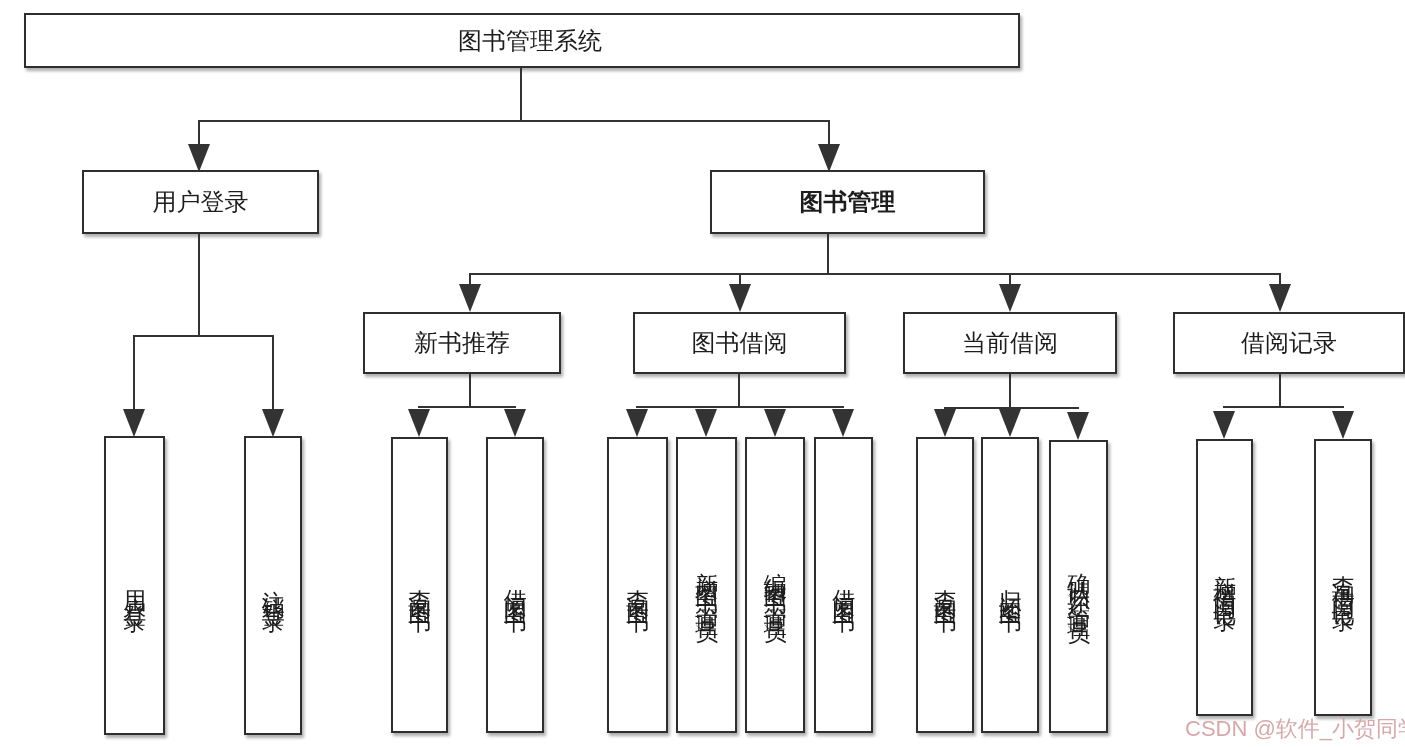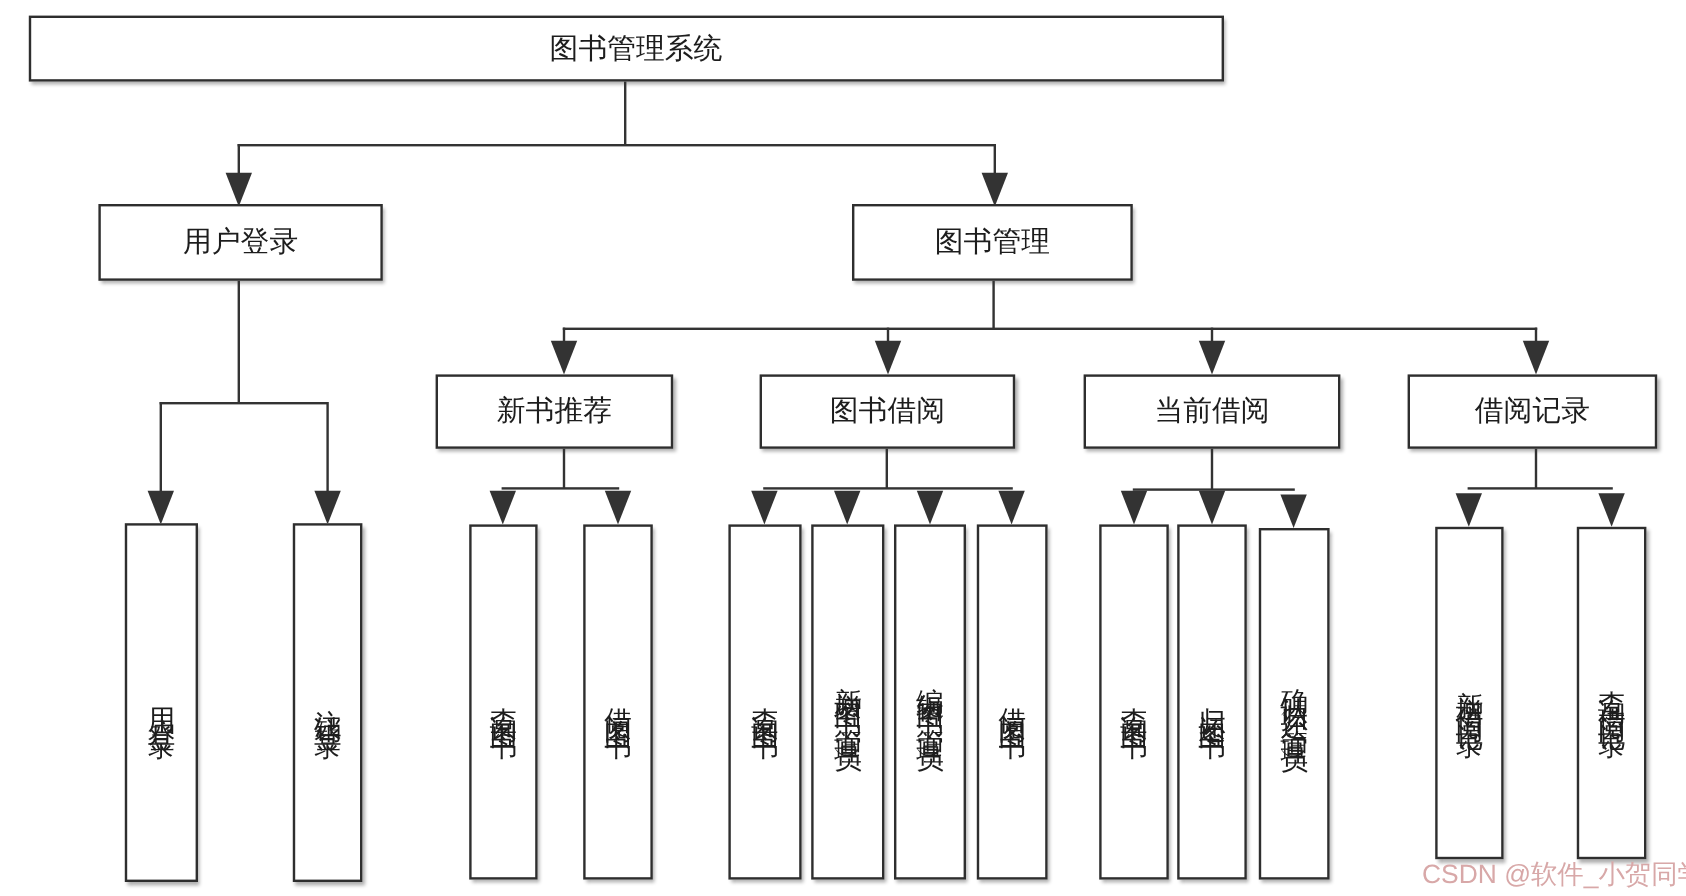--- a/index.html
+++ b/index.html
@@ -45,21 +45,21 @@
   <div class="ln" style="left:520px;top:68px;width:2px;height:53px;"></div>
   <div class="ln" style="left:198px;top:120px;width:632px;height:2px;"></div>
   <div class="ln" style="left:198px;top:120px;width:2px;height:30px;"></div>
   <div class="ln" style="left:828px;top:120px;width:2px;height:30px;"></div>
   <div class="arr" style="left:188px;top:144px;"></div>
   <div class="arr" style="left:818px;top:144px;"></div>
 
   <div class="box" style="left:82px;top:170px;width:237px;height:64px;">
     <span>用户登录</span>
   </div>
-  <div class="box" style="left:710px;top:170px;width:234px;height:64px;">
+  <div class="box" style="left:710px;top:170px;width:275px;height:64px;font-weight:bold;">
     <span>图书管理</span>
   </div>
 
   <div class="ln" style="left:198px;top:234px;width:2px;height:102px;"></div>
   <div class="ln" style="left:133px;top:335px;width:140px;height:2px;"></div>
   <div class="ln" style="left:133px;top:335px;width:2px;height:80px;"></div>
   <div class="ln" style="left:272px;top:335px;width:2px;height:80px;"></div>
   <div class="arr" style="left:123px;top:409px;"></div>
   <div class="arr" style="left:262px;top:409px;"></div>
 
@@ -76,21 +76,21 @@
 
   <div class="box" style="left:363px;top:312px;width:198px;height:62px;">
     <span>新书推荐</span>
   </div>
   <div class="box" style="left:903px;top:312px;width:214px;height:62px;">
     <span>当前借阅</span>
   </div>
   <div class="box" style="left:633px;top:312px;width:213px;height:62px;">
     <span>图书借阅</span>
   </div>
-  <div class="box" style="left:1173px;top:312px;width:208px;height:62px;">
+  <div class="box" style="left:1173px;top:312px;width:232px;height:62px;">
     <span>借阅记录</span>
   </div>
 
   <div class="ln" style="left:469px;top:374px;width:2px;height:33px;"></div>
   <div class="ln" style="left:418px;top:406px;width:98px;height:2px;"></div>
   <div class="arr" style="left:408px;top:409px;"></div>
   <div class="arr" style="left:504px;top:409px;"></div>
 
   <div class="ln" style="left:738px;top:374px;width:2px;height:33px;"></div>
   <div class="ln" style="left:636px;top:406px;width:208px;height:2px;"></div>

